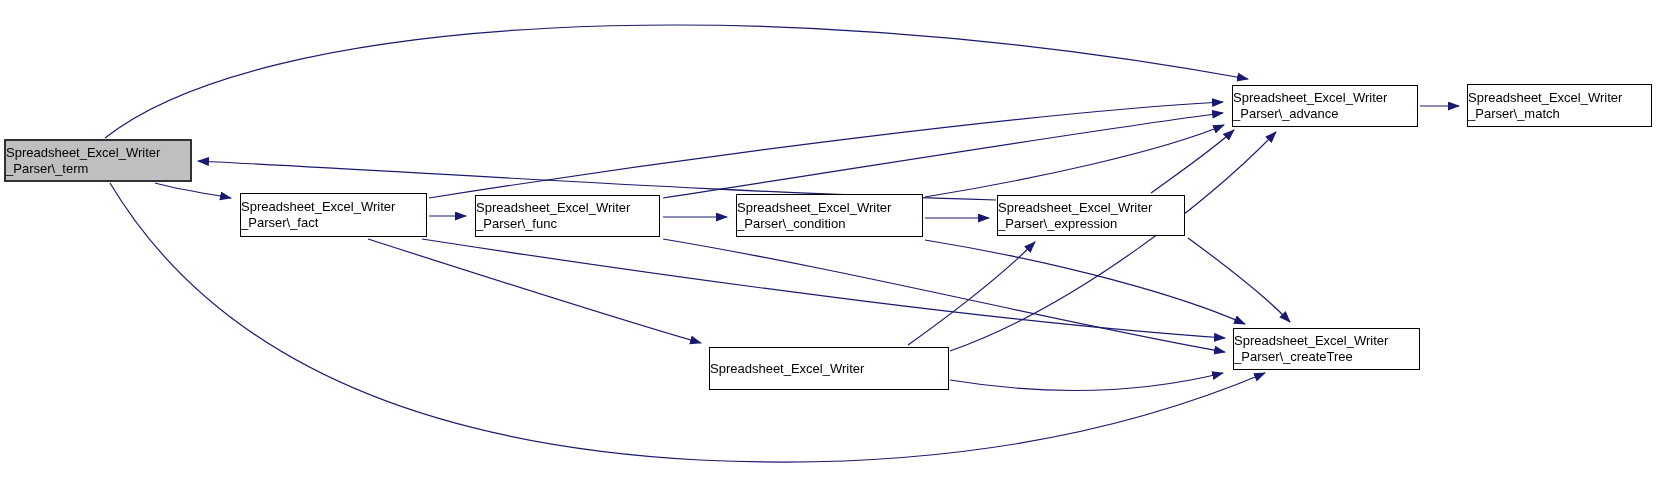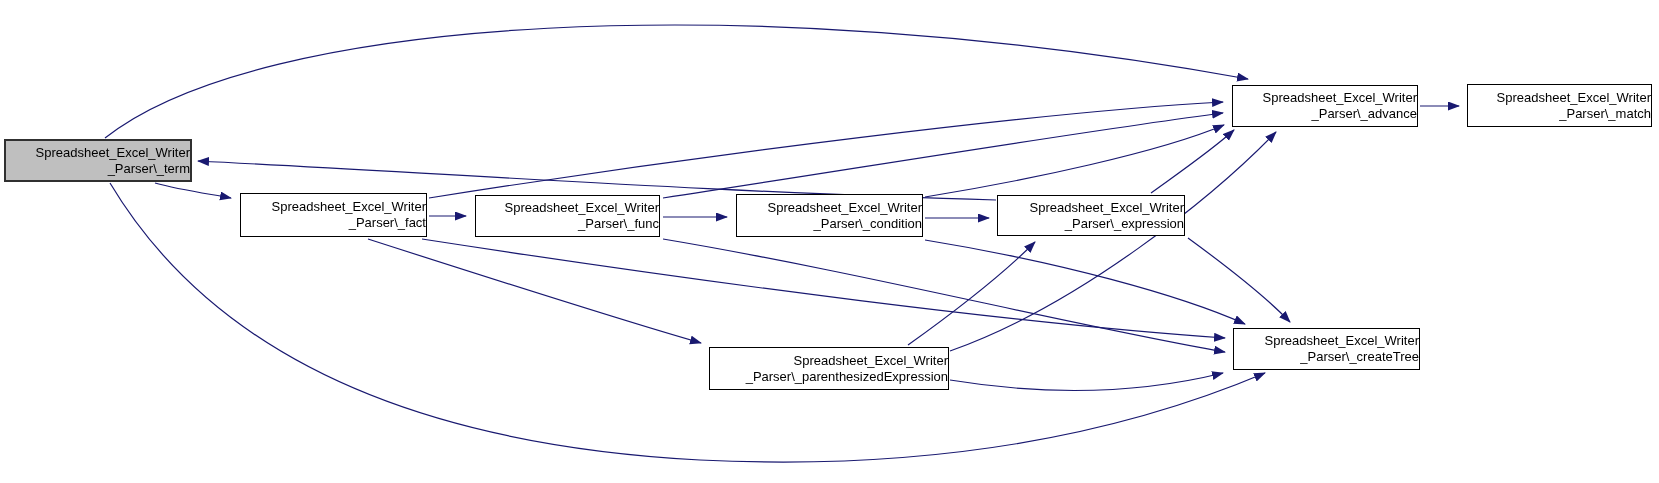--- a/index.html
+++ b/index.html
@@ -20,21 +20,21 @@
   }
   svg.edges{position:absolute;left:0;top:0;width:1659px;height:483px;}
   .edge{fill:none;stroke:var(--edge-color);stroke-width:1.2;}
   .arrowhead{fill:var(--edge-color);}
   .node{
     position:absolute;
     box-sizing:border-box;
     background:var(--node-bg);
     border:1px solid var(--node-border);
     display:flex;flex-direction:column;
-    align-items:flex-end;justify-content:center;
+    align-items:flex-start;justify-content:center;
     font-size:13px;line-height:16px;
     color:var(--text-color);
     white-space:nowrap;
     cursor:pointer;
   }
   .node.highlight{
     background:var(--highlight-bg);
     border:2px solid var(--highlight-border);
   }
 </style>
@@ -107,16 +107,15 @@
     <span>_Parser\_match</span>
   </div>
 
   <div class="node" style="left:1233px;top:328px;width:187px;height:42px">
     <span>Spreadsheet_Excel_Writer</span>
     <span>_Parser\_createTree</span>
   </div>
 
   <div class="node" style="left:709px;top:347px;width:240px;height:43px">
     <span>Spreadsheet_Excel_Writer</span>
-    <span>_Parser\_parenthesizedExpression</span>
   </div>
 
 </div>
 
 </body></html>

